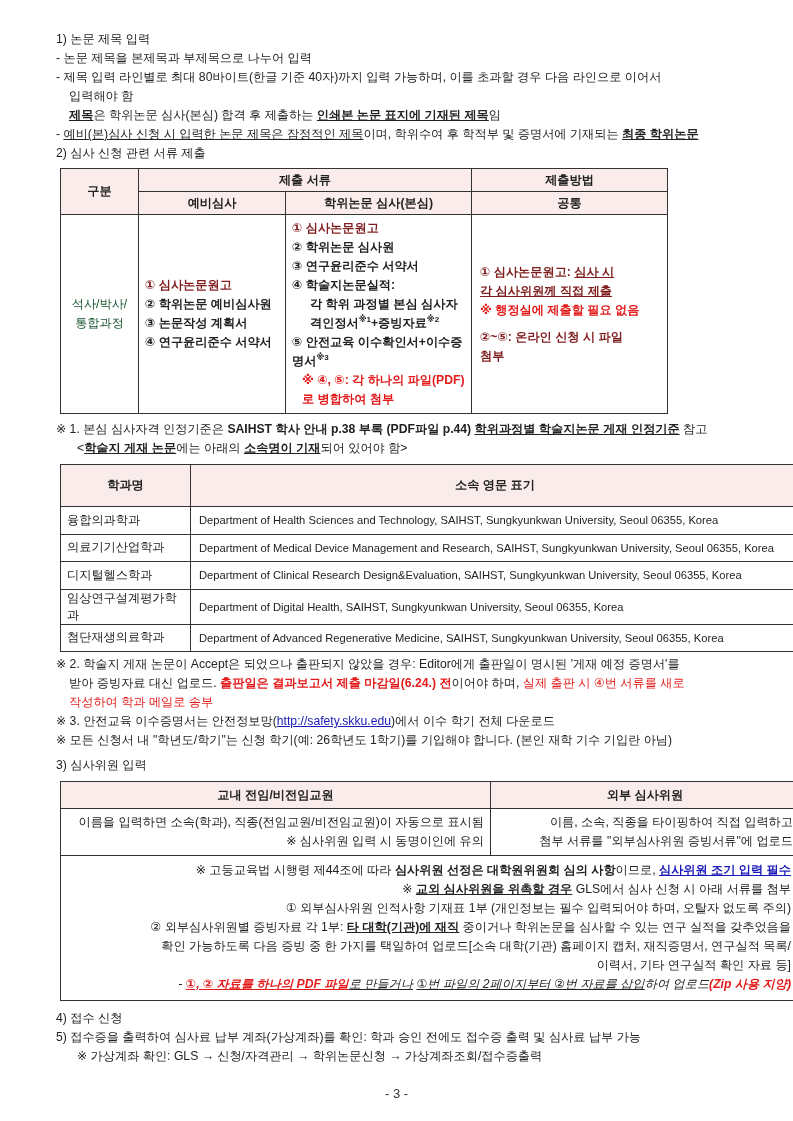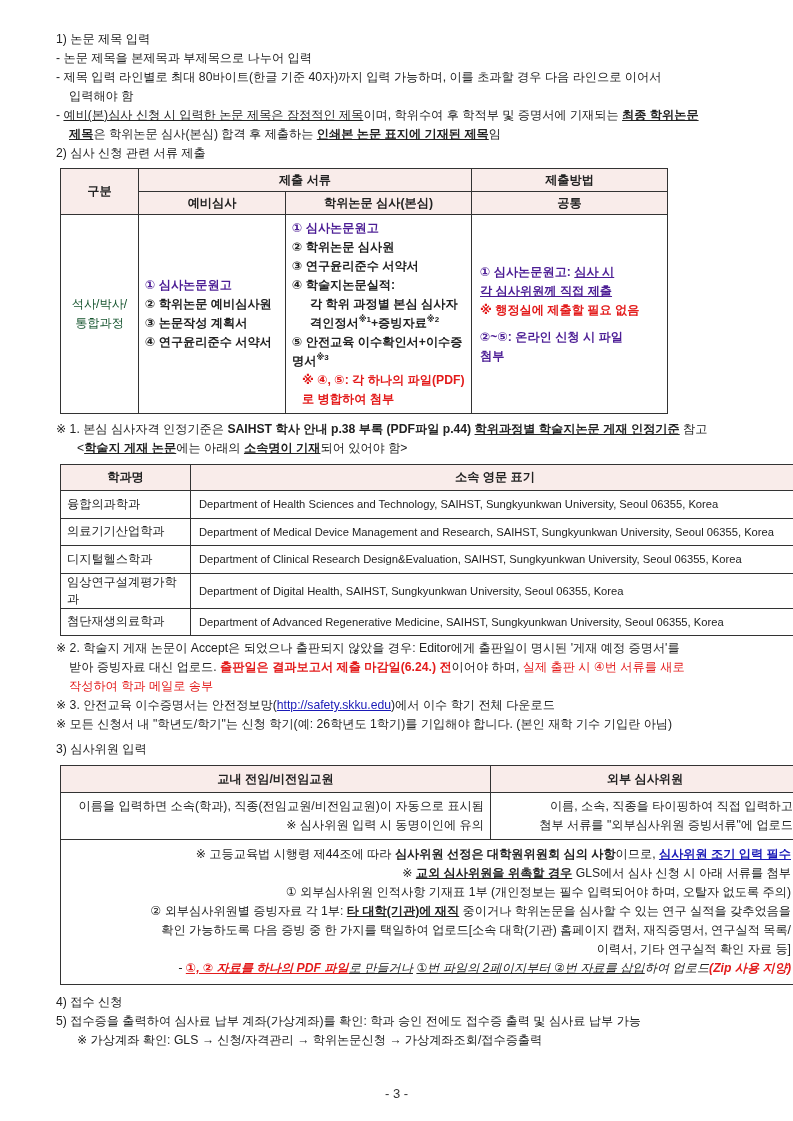--- a/index.html
+++ b/index.html
@@ -10,64 +10,64 @@
     color: #222222;
     position: relative;
     overflow: hidden;
   }
   .page { position: absolute; left: 36px; top: 30px; width: 725px; margin-left: 20px; }
   .line { line-height: 19px; white-space: nowrap; }
   .indent { padding-left: 13px; }
   .indent2 { padding-left: 21px; }
   .b { font-weight: bold; }
   .u { text-decoration: underline; }
-  .blue { color: #4c1d95; }
+  .blue { color: #7f1d1d; }
   .red { color: #e31b1b; }
   .link { color: #1a1ab8; text-decoration: underline; }
   .sup { font-size: 8px; vertical-align: super; line-height: 0; }
 
   table { border-collapse: collapse; width: 100%; }
   td, th { border: 1px solid #333; }
   .hdr { background: #f9ecea; font-weight: bold; text-align: center; }
 
   
   .t1 { margin-top: 5px; margin-left: 4px; width: 608px; border: 1.5px solid #222; }
   .t1 th { height: 23px; font-size: 12.2px; }
   .t1 td { vertical-align: middle; font-size: 12.2px; }
   .t1 .cat { text-align: center; line-height: 19px; color: #14532d; }
   .t1 .cell { padding: 4px 6px; line-height: 19px; font-weight: bold; }
 
   
   .t2 { margin-top: 6px; margin-left: 4px; width: 740px; border: 1.5px solid #222; }
-  .t2 th { height: 26px; }
+  .t2 th { height: 42px; }
   .t2 td { height: 27.5px; padding: 0 6px; }
   .t2 td.en { font-size: 11.2px; padding-left: 8px; }
 
   
   .t3 { margin-top: 6px; margin-left: 4px; width: 740px; border: 1.5px solid #222; }
   .t3 th { height: 27px; }
   .t3 td { padding: 4px 6px; line-height: 19px; vertical-align: top; text-align: right; }
   .t3 .notes { padding: 5px 8px 6px 8px; line-height: 19px; }
 
   .footer { position: absolute; top: 1086px; left: 0; width: 793px; text-align: center; font-size: 13px; color: #333; }
 </style>
 </head>
 <body>
 
 <div class="page">
 
   <div class="line">1) 논문 제목 입력</div>
   <div class="line">- 논문 제목을 본제목과 부제목으로 나누어 입력</div>
   <div class="line">- 제목 입력 라인별로 최대 80바이트(한글 기준 40자)까지 입력 가능하며, 이를 초과할 경우 다음 라인으로 이어서</div>
   <div class="line indent">입력해야 함</div>
+  <div class="line indent">
+    <span class="b u">제목</span><span>은 학위논문 심사(본심) 합격 후 제출하는 </span><span class="b u">인쇄본 논문 표지에 기재된 제목</span><span>임</span>
+  </div>
   <div class="line">
     <span>- </span><span class="u">예비(본)심사 신청 시 입력한 논문 제목은 잠정적인 제목</span><span>이며, 학위수여 후 학적부 및 증명서에 기재되는 </span><span class="b u">최종 학위논문 </span>
-  </div>
-  <div class="line indent">
-    <span class="b u">제목</span><span>은 학위논문 심사(본심) 합격 후 제출하는 </span><span class="b u">인쇄본 논문 표지에 기재된 제목</span><span>임</span>
   </div>
 
   <div class="line">2) 심사 신청 관련 서류 제출</div>
 
   <table class="t1">
     <tbody>
         <tr>
       <th class="hdr" rowspan="2" style="width:78px;">구분</th>
       <th class="hdr" colspan="2">제출 서류</th>
       <th class="hdr" style="width:196px;">제출방법</th>

